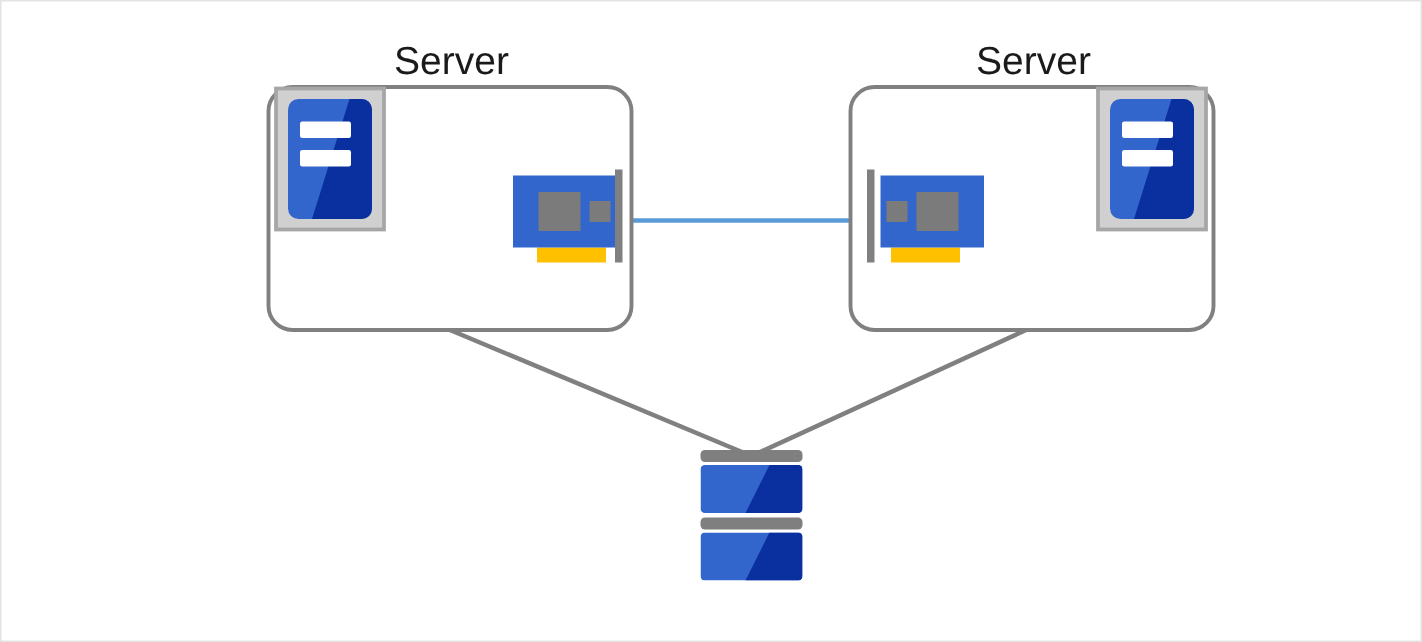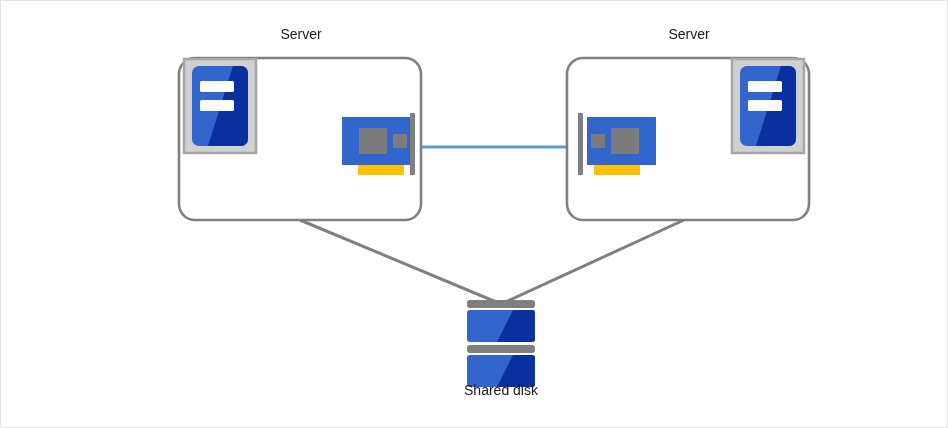--- a/index.html
+++ b/index.html
@@ -22,21 +22,21 @@
   .svg-layer {
     position: absolute;
     left: 0;
     top: 0;
     width: 948px;
     height: 428px;
   }
   .label {
     position: absolute;
     color: #1a1a1a;
-    font-size: 14px;
+    font-size: 26px;
     line-height: 1;
     white-space: nowrap;
     font-family: "Liberation Sans", sans-serif;
   }
   #label-server-left {
     left: 180px;
     top: 26px;
     width: 240px;
     text-align: center;
   }
@@ -147,15 +147,14 @@
       </g>
     </g>
 
   </svg>
 
   <div class="label" id="label-server-left">Server</div>
 
   <div class="label" id="label-server-right">Server</div>
 
 
-  <div class="label" id="label-shared-disk">Shared disk</div>
 
 </div>
 
 </body></html>

